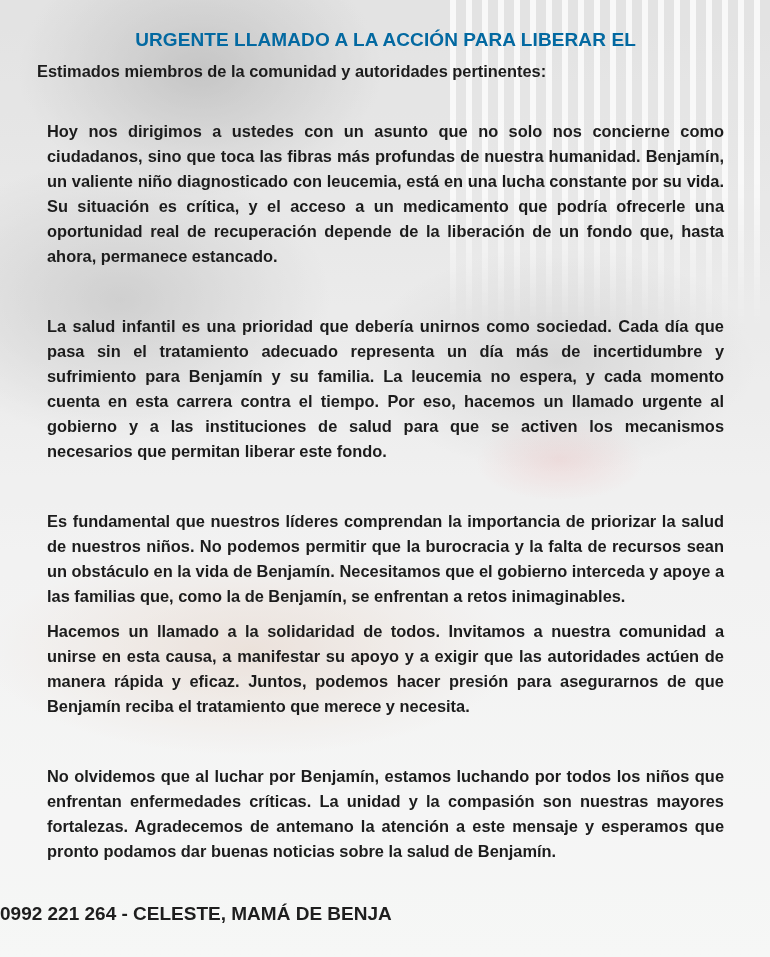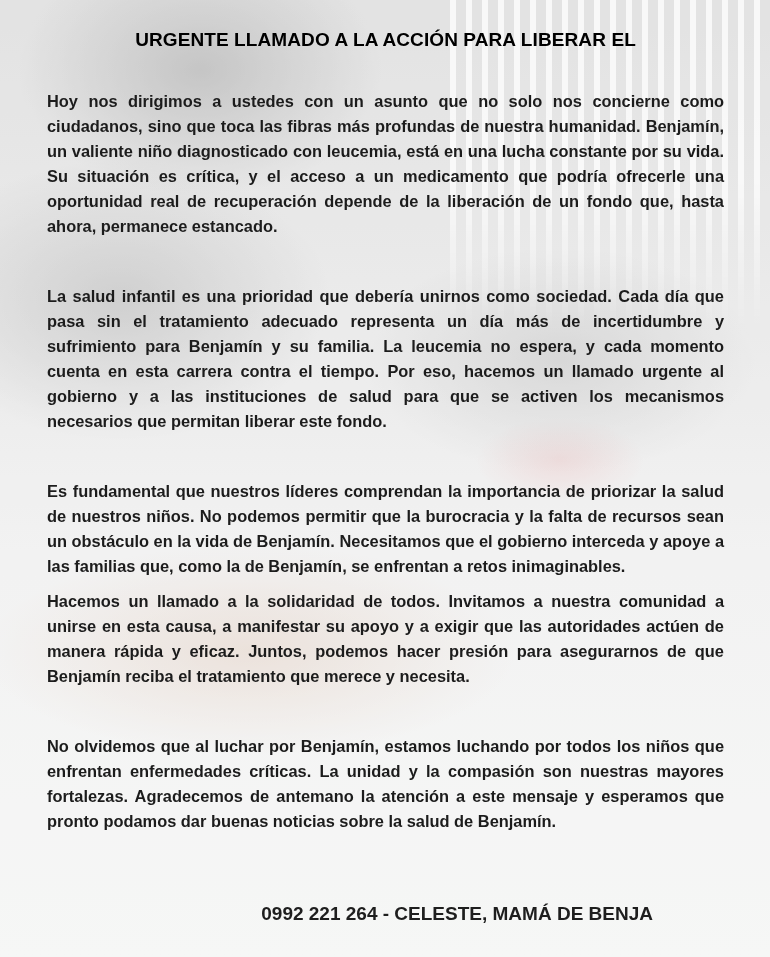--- a/index.html
+++ b/index.html
@@ -26,44 +26,45 @@
     -webkit-mask-image: linear-gradient(180deg, #000 0%, #000 55%, transparent 100%);
     mask-image: linear-gradient(180deg, #000 0%, #000 55%, transparent 100%);
   }
   .veil { position: absolute; inset: 0; z-index: 1; background: rgba(255,255,255,0.28); }
   .content {
     position: absolute; z-index: 2; left: 37px; top: 26px; width: 697px;
     color: #1c1c1c;
   }
   h1 {
     margin: 0; text-align: center; font-size: 19px; line-height: 28px;
-    font-weight: bold; letter-spacing: 0.1px; color: #000000;
+    font-weight: bold; letter-spacing: 0.1px; color: #0369a1;
   }
   .greeting { margin: 5px 0 0 0; font-size: 16.4px; line-height: 25px; font-weight: bold; }
   p.para {
     margin: 10px; font-size: 16.4px; line-height: 25px; font-weight: bold;
     text-align: justify; color: #1c1c1c;
   }
   .gap { height: 25px; }
   .signature {
     position: absolute; z-index: 2; left: 0; width: 623px; top: 903px;
-    text-align: right; font-size: 19px; font-weight: bold; color: #1e1e1e; padding-left: 30px;
+    text-align: left; font-size: 19px; font-weight: bold; color: #1e1e1e;
   }
 </style>
 </head>
 <body>
 
 <div class="bg"></div>
 <div class="bars"></div>
 <div class="veil"></div>
 
 <div class="content">
   <h1>
     <span>URGENTE LLAMADO A LA ACCIÓN PARA LIBERAR EL</span><br>
   </h1>
+  <div class="greeting">Estimados miembros de la comunidad y autoridades pertinentes:</div>
   <div class="gap"></div>
   <p class="para">Hoy nos dirigimos a ustedes con un asunto que no solo nos concierne  como ciudadanos, sino que toca las fibras más profundas de nuestra humanidad. Benjamín, un valiente niño diagnosticado con leucemia, está en una lucha constante por su vida. Su situación es crítica, y el acceso a un medicamento que podría ofrecerle una oportunidad real de recuperación depende de la liberación de un fondo que, hasta ahora, permanece estancado.</p>
   <div class="gap"></div>
   <p class="para">La salud infantil es una prioridad que debería unirnos como sociedad. Cada día que pasa sin el tratamiento adecuado representa un día más de incertidumbre y sufrimiento para Benjamín y su familia. La leucemia no espera, y cada momento cuenta en esta carrera contra el tiempo. Por eso, hacemos un llamado urgente al gobierno y a las instituciones de salud para que se activen los mecanismos necesarios que permitan liberar este fondo.</p>
   <div class="gap"></div>
   <p class="para">Es fundamental que nuestros líderes comprendan la importancia de priorizar la salud de nuestros niños. No podemos permitir que la burocracia y la falta de recursos sean un obstáculo en la vida de Benjamín. Necesitamos que el gobierno interceda y apoye a las familias que, como la de Benjamín, se enfrentan a retos inimaginables.</p>
   <p class="para">Hacemos un llamado a la solidaridad de todos. Invitamos a nuestra comunidad a unirse en esta causa, a manifestar su apoyo y a exigir que las autoridades actúen de manera rápida y eficaz. Juntos, podemos hacer presión para asegurarnos de que Benjamín reciba el tratamiento que merece y necesita.</p>
   <div class="gap"></div>
   <p class="para">No olvidemos que al luchar por Benjamín, estamos luchando por todos los niños que enfrentan enfermedades críticas. La unidad y la compasión son nuestras mayores fortalezas. Agradecemos de antemano la atención a este mensaje y esperamos que pronto podamos dar buenas noticias sobre la salud de Benjamín.</p>
 </div>

